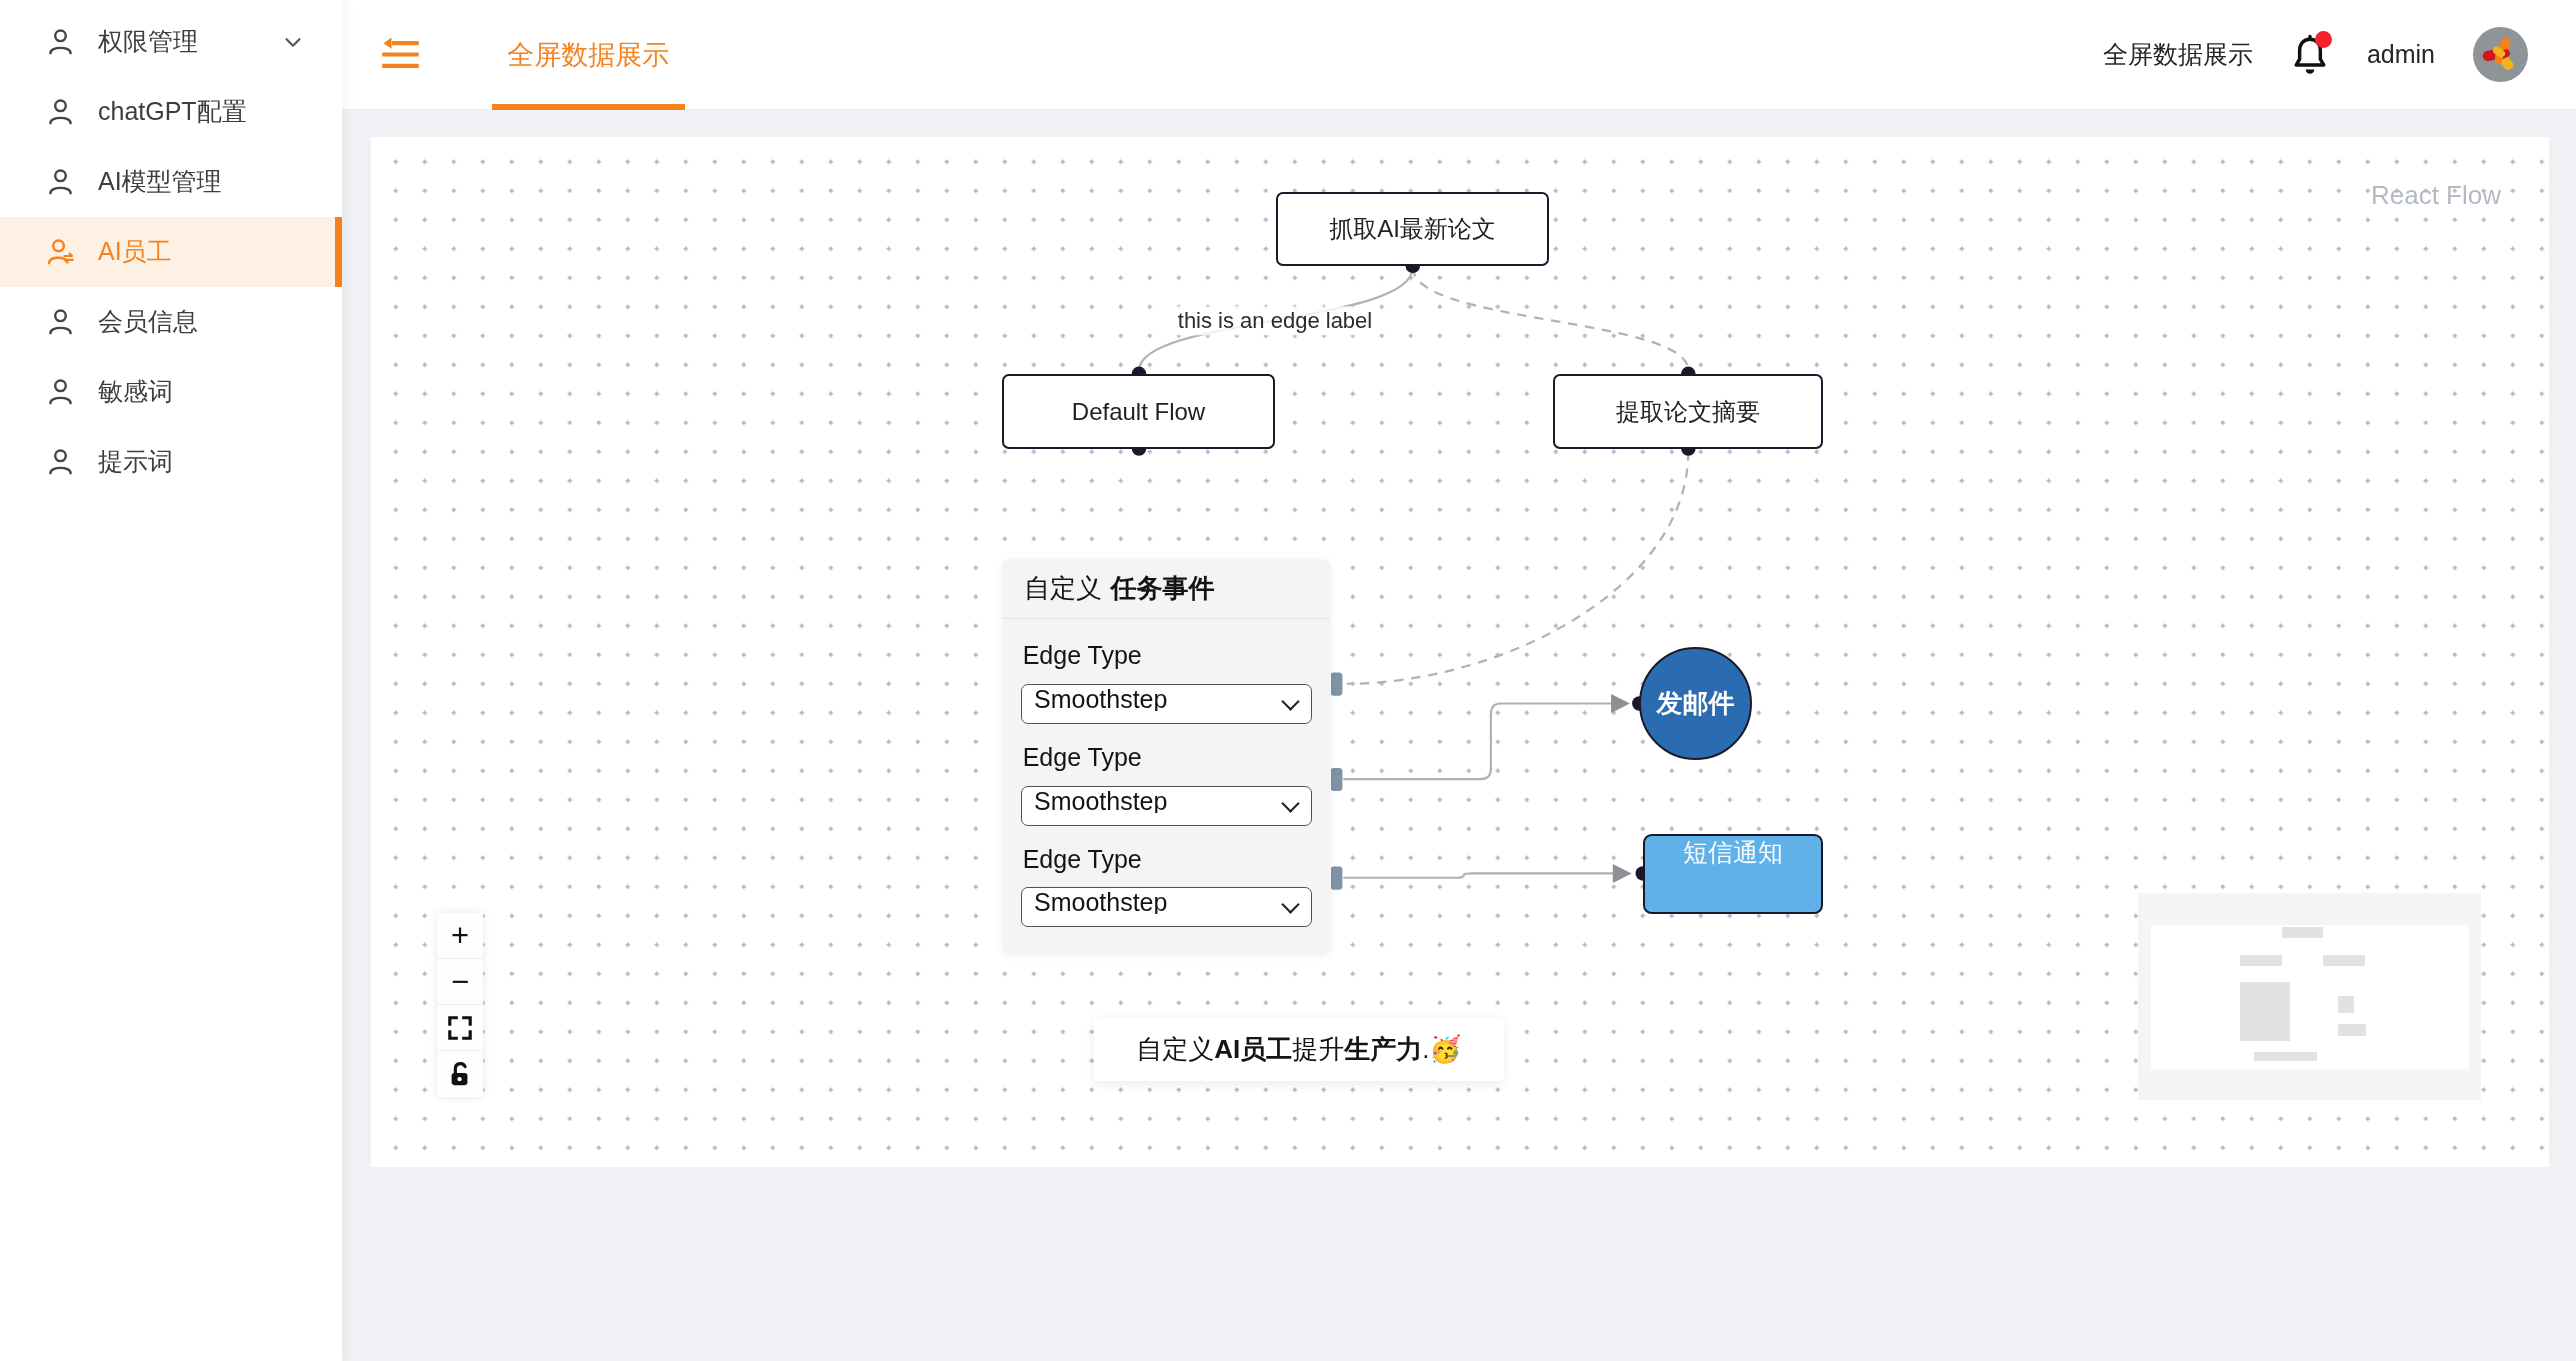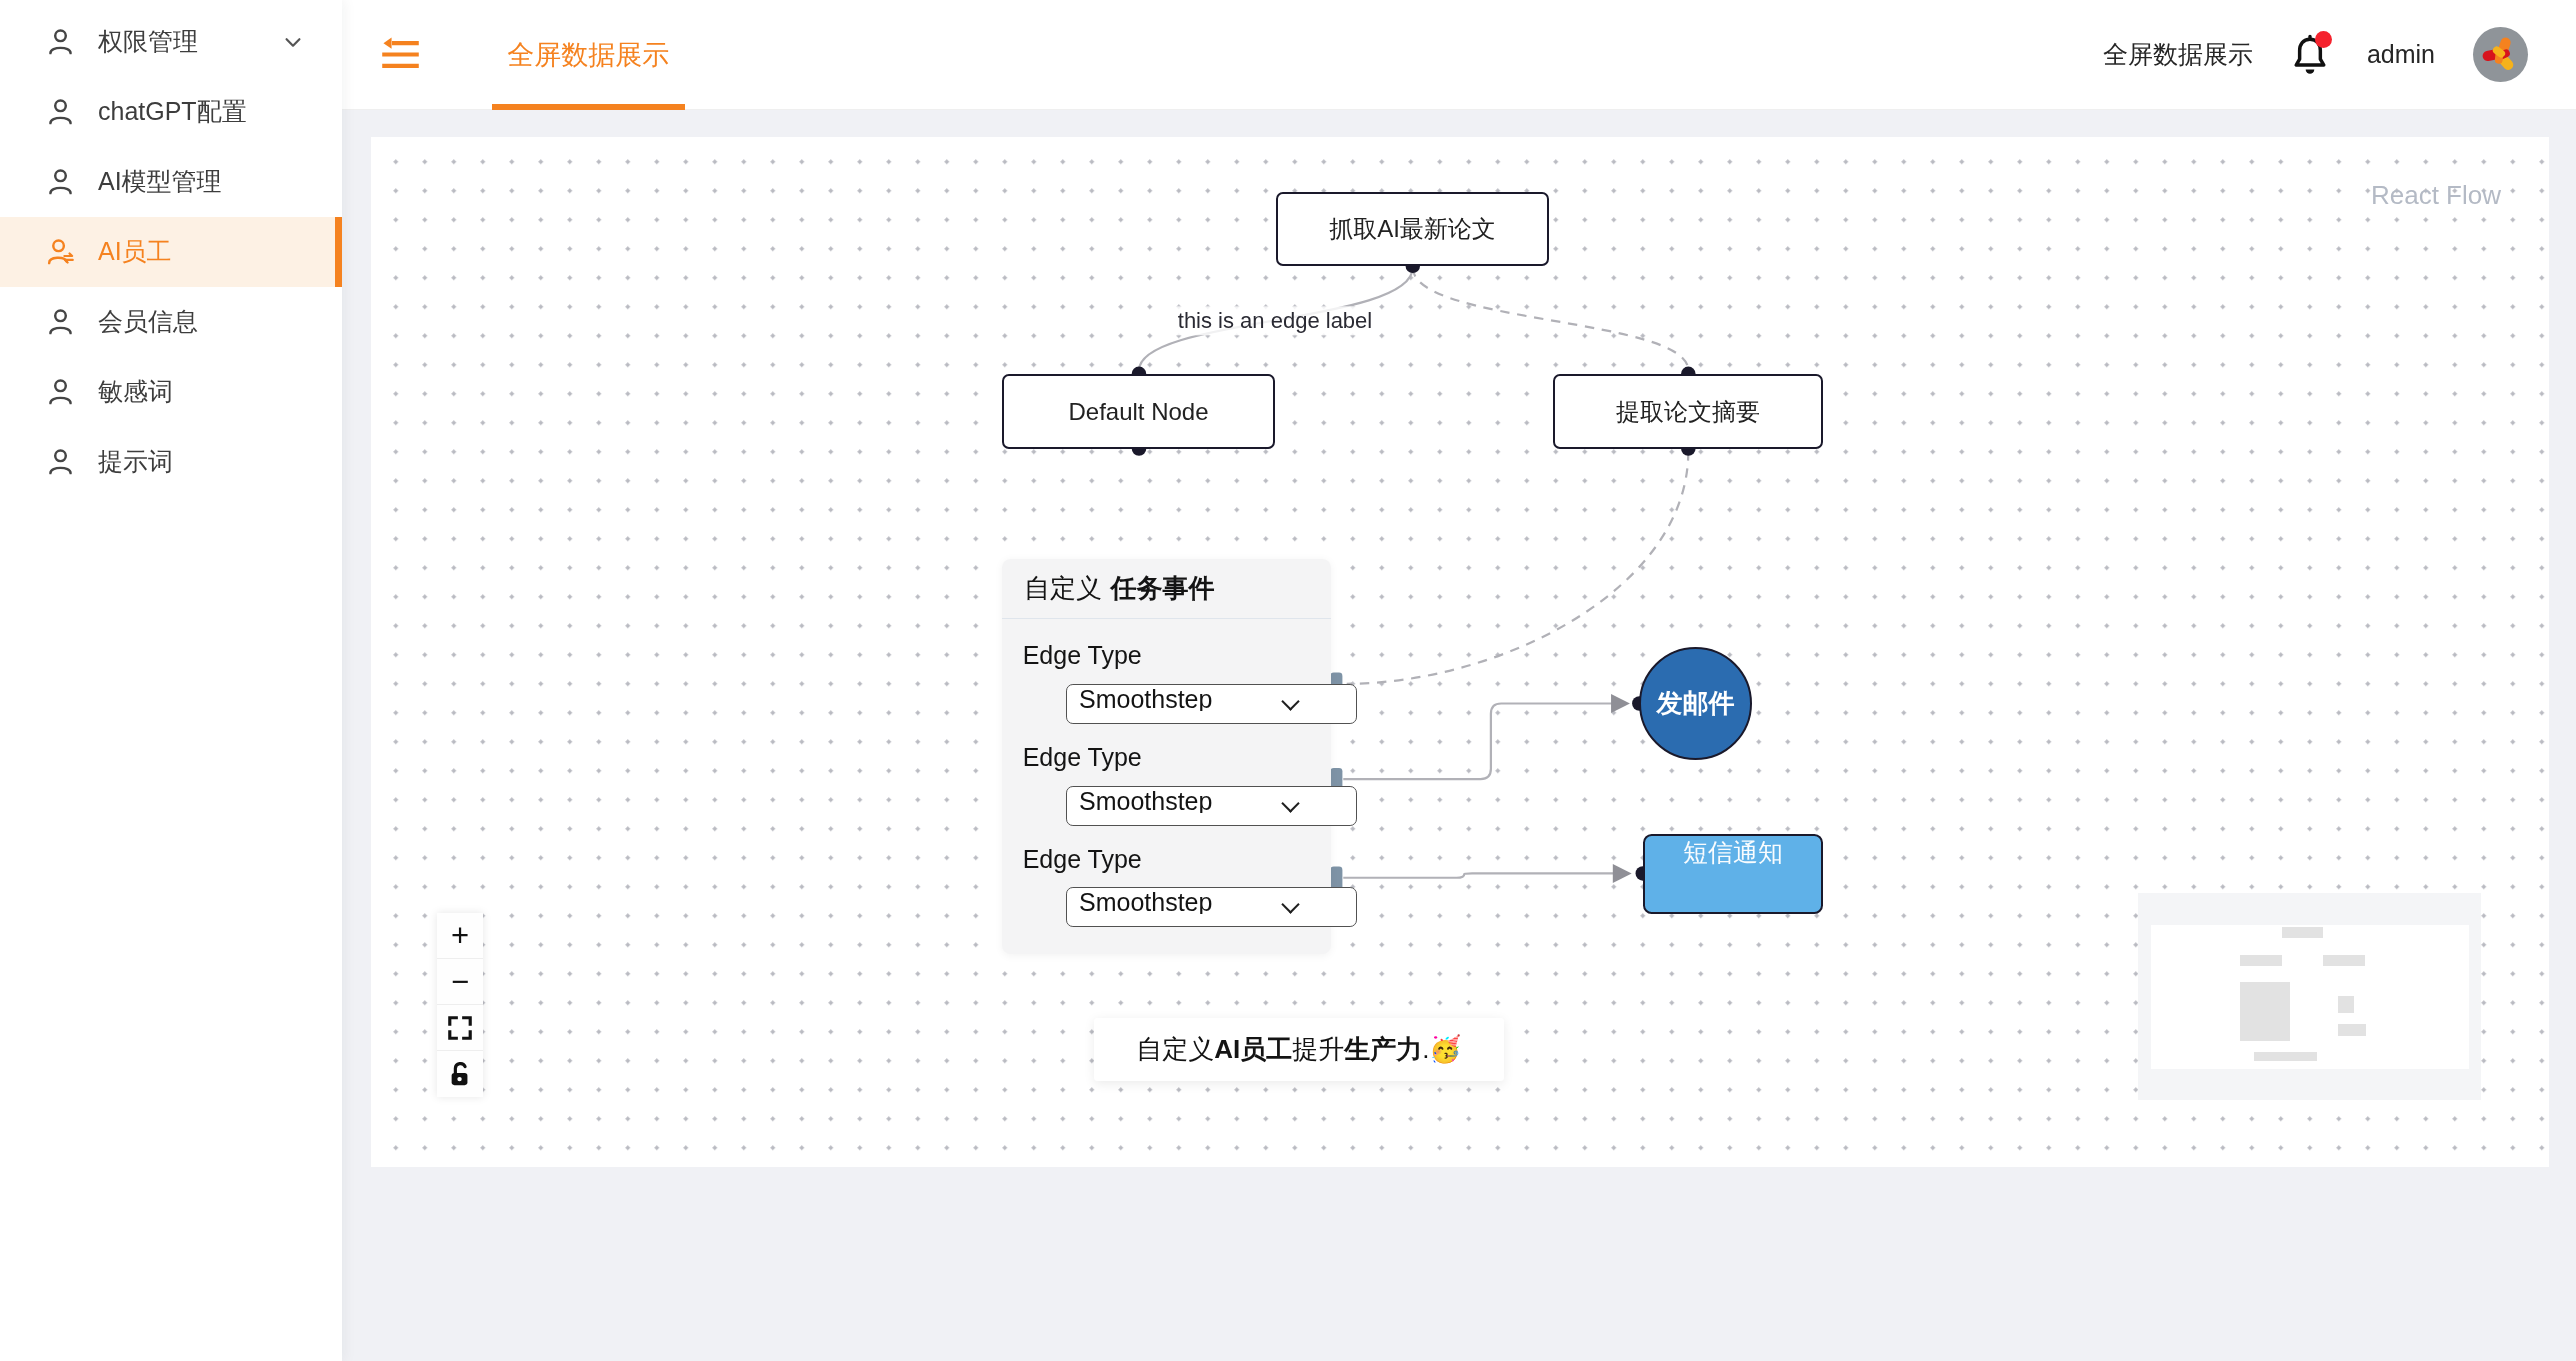--- a/index.html
+++ b/index.html
@@ -69,21 +69,21 @@
     background:#f4f4f5; border-radius:8.6px; box-shadow:0 1.7px 8.6px rgba(0,0,0,.05); cursor:grab; }
   .panel-header { height:60px; display:flex; align-items:center; padding:0 22px;
     border-bottom:1.7px solid #dfe5ec; font-size:26px; color:#141414; }
   .panel-header b { margin-left:8.6px; }
   .panel-body { padding:3.4px 19px 0; }
   .edge-type-label { display:block; font-size:25px; color:#141414; margin:19px 1.7px 13.7px; }
   .select-wrap { position:relative; }
   .edge-select { width:100%; height:40px; font-size:25px; color:#141414;
     font-family:"Liberation Sans", sans-serif;
     padding:0 41px 12px 12px; background:#fff; border:1.7px solid #515151; border-radius:6.9px;
-    appearance:none; -webkit-appearance:none; cursor:pointer;margin-left:45px; }
+    appearance:none; -webkit-appearance:none; cursor:pointer; }
   .select-chev { position:absolute; right:15.5px; top:11px; width:13px; height:13px;
     border-right:2.6px solid #1f1f1f; border-bottom:2.6px solid #1f1f1f;
     transform:rotate(45deg); pointer-events:none; }
 
   
   .promo-card { position:absolute; left:723px; top:881px; width:410px; height:63px;
     background:#fff; box-shadow:0 2.6px 10.3px rgba(0,0,0,.08); border-radius:3.4px;
     display:flex; align-items:center; justify-content:center; font-size:26px; color:#141414;
     cursor:grab; white-space:nowrap; }
 
@@ -244,21 +244,21 @@
       <rect x="1117" y="624" width="14" height="27" rx="4"></rect>
       <rect x="1117" y="735" width="14" height="27" rx="4"></rect>
       <rect x="1117" y="850" width="14" height="27" rx="4"></rect>
     </g>
   </svg>
 
   <div class="flow-node node-paper">
     <span>抓取AI最新论文</span>
   </div>
   <div class="flow-node node-default">
-    <span>Default Node</span>
+    <span>Default Flow</span>
   </div>
   <div class="flow-node node-summary">
     <span>提取论文摘要</span>
   </div>
   <div class="node-email">
     <span>发邮件</span>
   </div>
   <div class="node-sms">
     <span>短信通知</span>
   </div>

